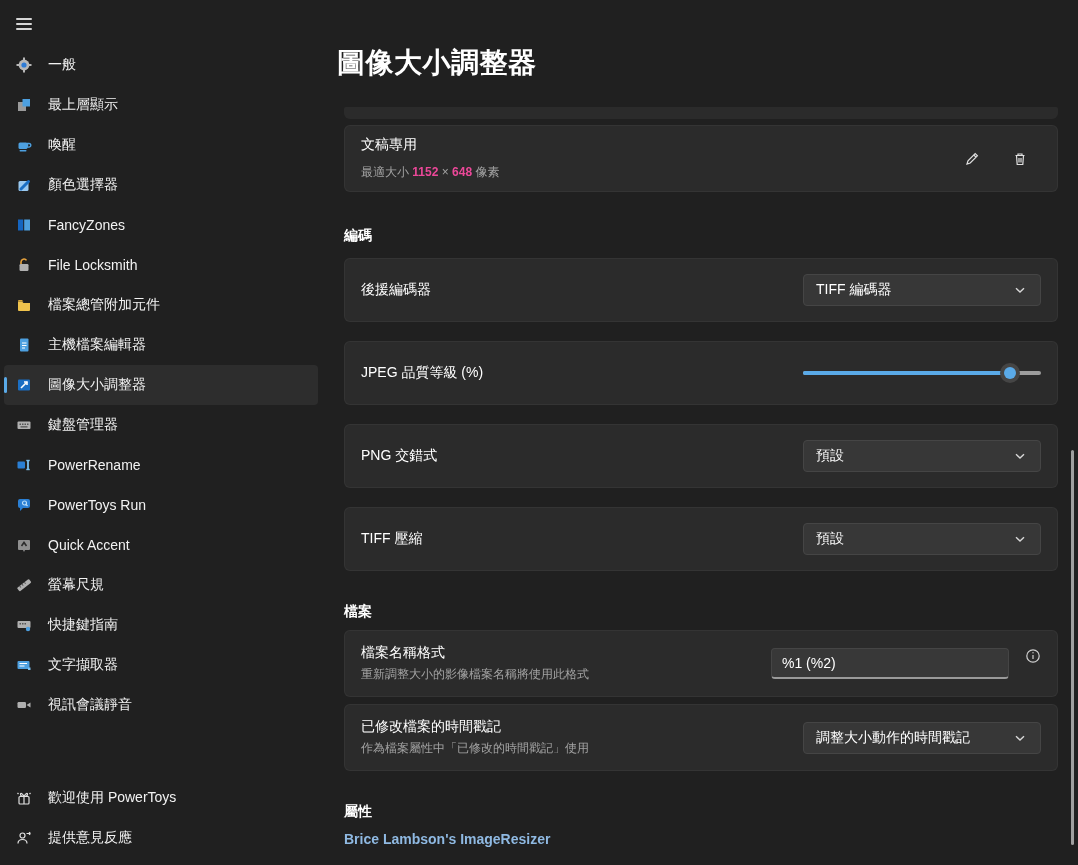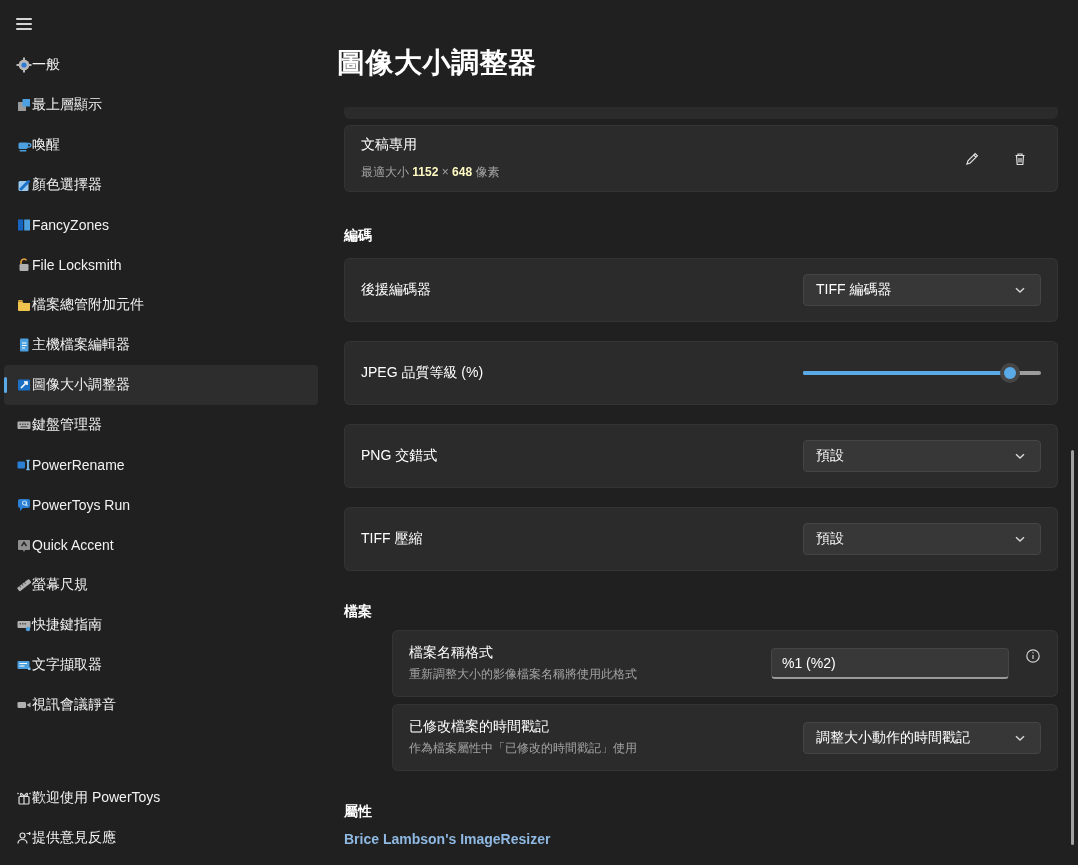--- a/index.html
+++ b/index.html
@@ -9,44 +9,44 @@
     font-family:"Liberation Sans","DejaVu Sans",sans-serif;
   }
   
   .sidebar { position:absolute; left:0; top:0; width:320px; height:865px; }
   .hamburger { position:absolute; left:14px; top:14px; width:22px; height:20px;
     display:flex; flex-direction:column; justify-content:center; gap:3px; cursor:pointer; padding:2px;}
   .hamburger span { display:block; width:16px; height:2px; background:#d6d6d6; border-radius:1px; }
   .nav { position:absolute; top:45px; left:0; right:0; }
   .nav-footer { position:absolute; bottom:7px; left:0; right:4px; }
   .nav-item { height:40px; margin:0 2px 0 4px; padding-left:12px; border-radius:4px;
-    display:flex; align-items:center; position:relative; cursor:pointer; }
+    display:flex; align-items:center; gap:16px; position:relative; cursor:pointer; }
   .nav-item.selected { background:#2d2d2d; }
   .nav-item.selected .accent-pill { position:absolute; left:0; top:50%; transform:translateY(-50%);
     width:3px; height:16px; border-radius:2px; background:var(--accent); }
   .nav-label { font-size:14px; color:#f2f2f2; white-space:nowrap; }
   .icon16 { width:16px; height:16px; flex:0 0 16px; display:inline-flex; }
   
   .main { position:absolute; left:320px; top:0; width:758px; height:865px; }
   .page-title { position:absolute; left:17px; top:44px; font-size:28px; font-weight:700; letter-spacing:0.5px; }
   .content { position:absolute; left:24px; top:107px; width:714px; }
   .card-sliver { height:12px; background:#2b2b2b; border-radius:2px 2px 6px 6px; margin-bottom:6px; }
   .settings-card { background:#2b2b2b; border:1px solid rgba(255,255,255,0.045); border-radius:6px;
     display:flex; align-items:center; justify-content:space-between; padding:0 16px; }
   .card-preset { height:67px; }
   .card-row { height:64px; margin-bottom:19px; }
-  .card-row2 { height:67px; margin-bottom:7px;margin-left:48px; }
+  .card-row2 { height:67px; margin-bottom:7px; }
   .section-header { font-size:14px; font-weight:700; line-height:20px; margin:33px 0 13px 0; }
   .section-header.tight { margin:30px 0 9px 0; }
   .row-label { font-size:14px; color:#ffffff; }
   .label-stack { display:flex; flex-direction:column; gap:4px; }
   .row-desc { font-size:12px; color:#a3a3a3; }
   .preset-title { font-size:14px; margin-bottom:6px; }
   .preset-sub { font-size:12px; color:#a3a3a3; }
-  .preset-sub b { color:#fef9c3; font-weight:700; }
+  .preset-sub b { color:#ec4899; font-weight:700; }
   .preset-actions { display:flex; align-items:center; gap:18px; padding-right:6px; }
   .icon-btn { width:30px; height:30px; display:flex; align-items:center; justify-content:center;
     border-radius:4px; cursor:pointer; }
   
   .dropdown { width:238px; height:32px; background:#373737; border:1px solid #454545;
     border-radius:4px; display:flex; align-items:center; justify-content:space-between;
     padding:0 12px; font-size:14px; cursor:pointer; }
   .textbox { width:238px; height:31px; background:#383838; border:1px solid #454545;
     border-bottom:2px solid #9a9a9a; border-radius:4px; padding:0 10px; font-size:14px;
     color:#ffffff; font-family:"Liberation Sans","DejaVu Sans",sans-serif; }

